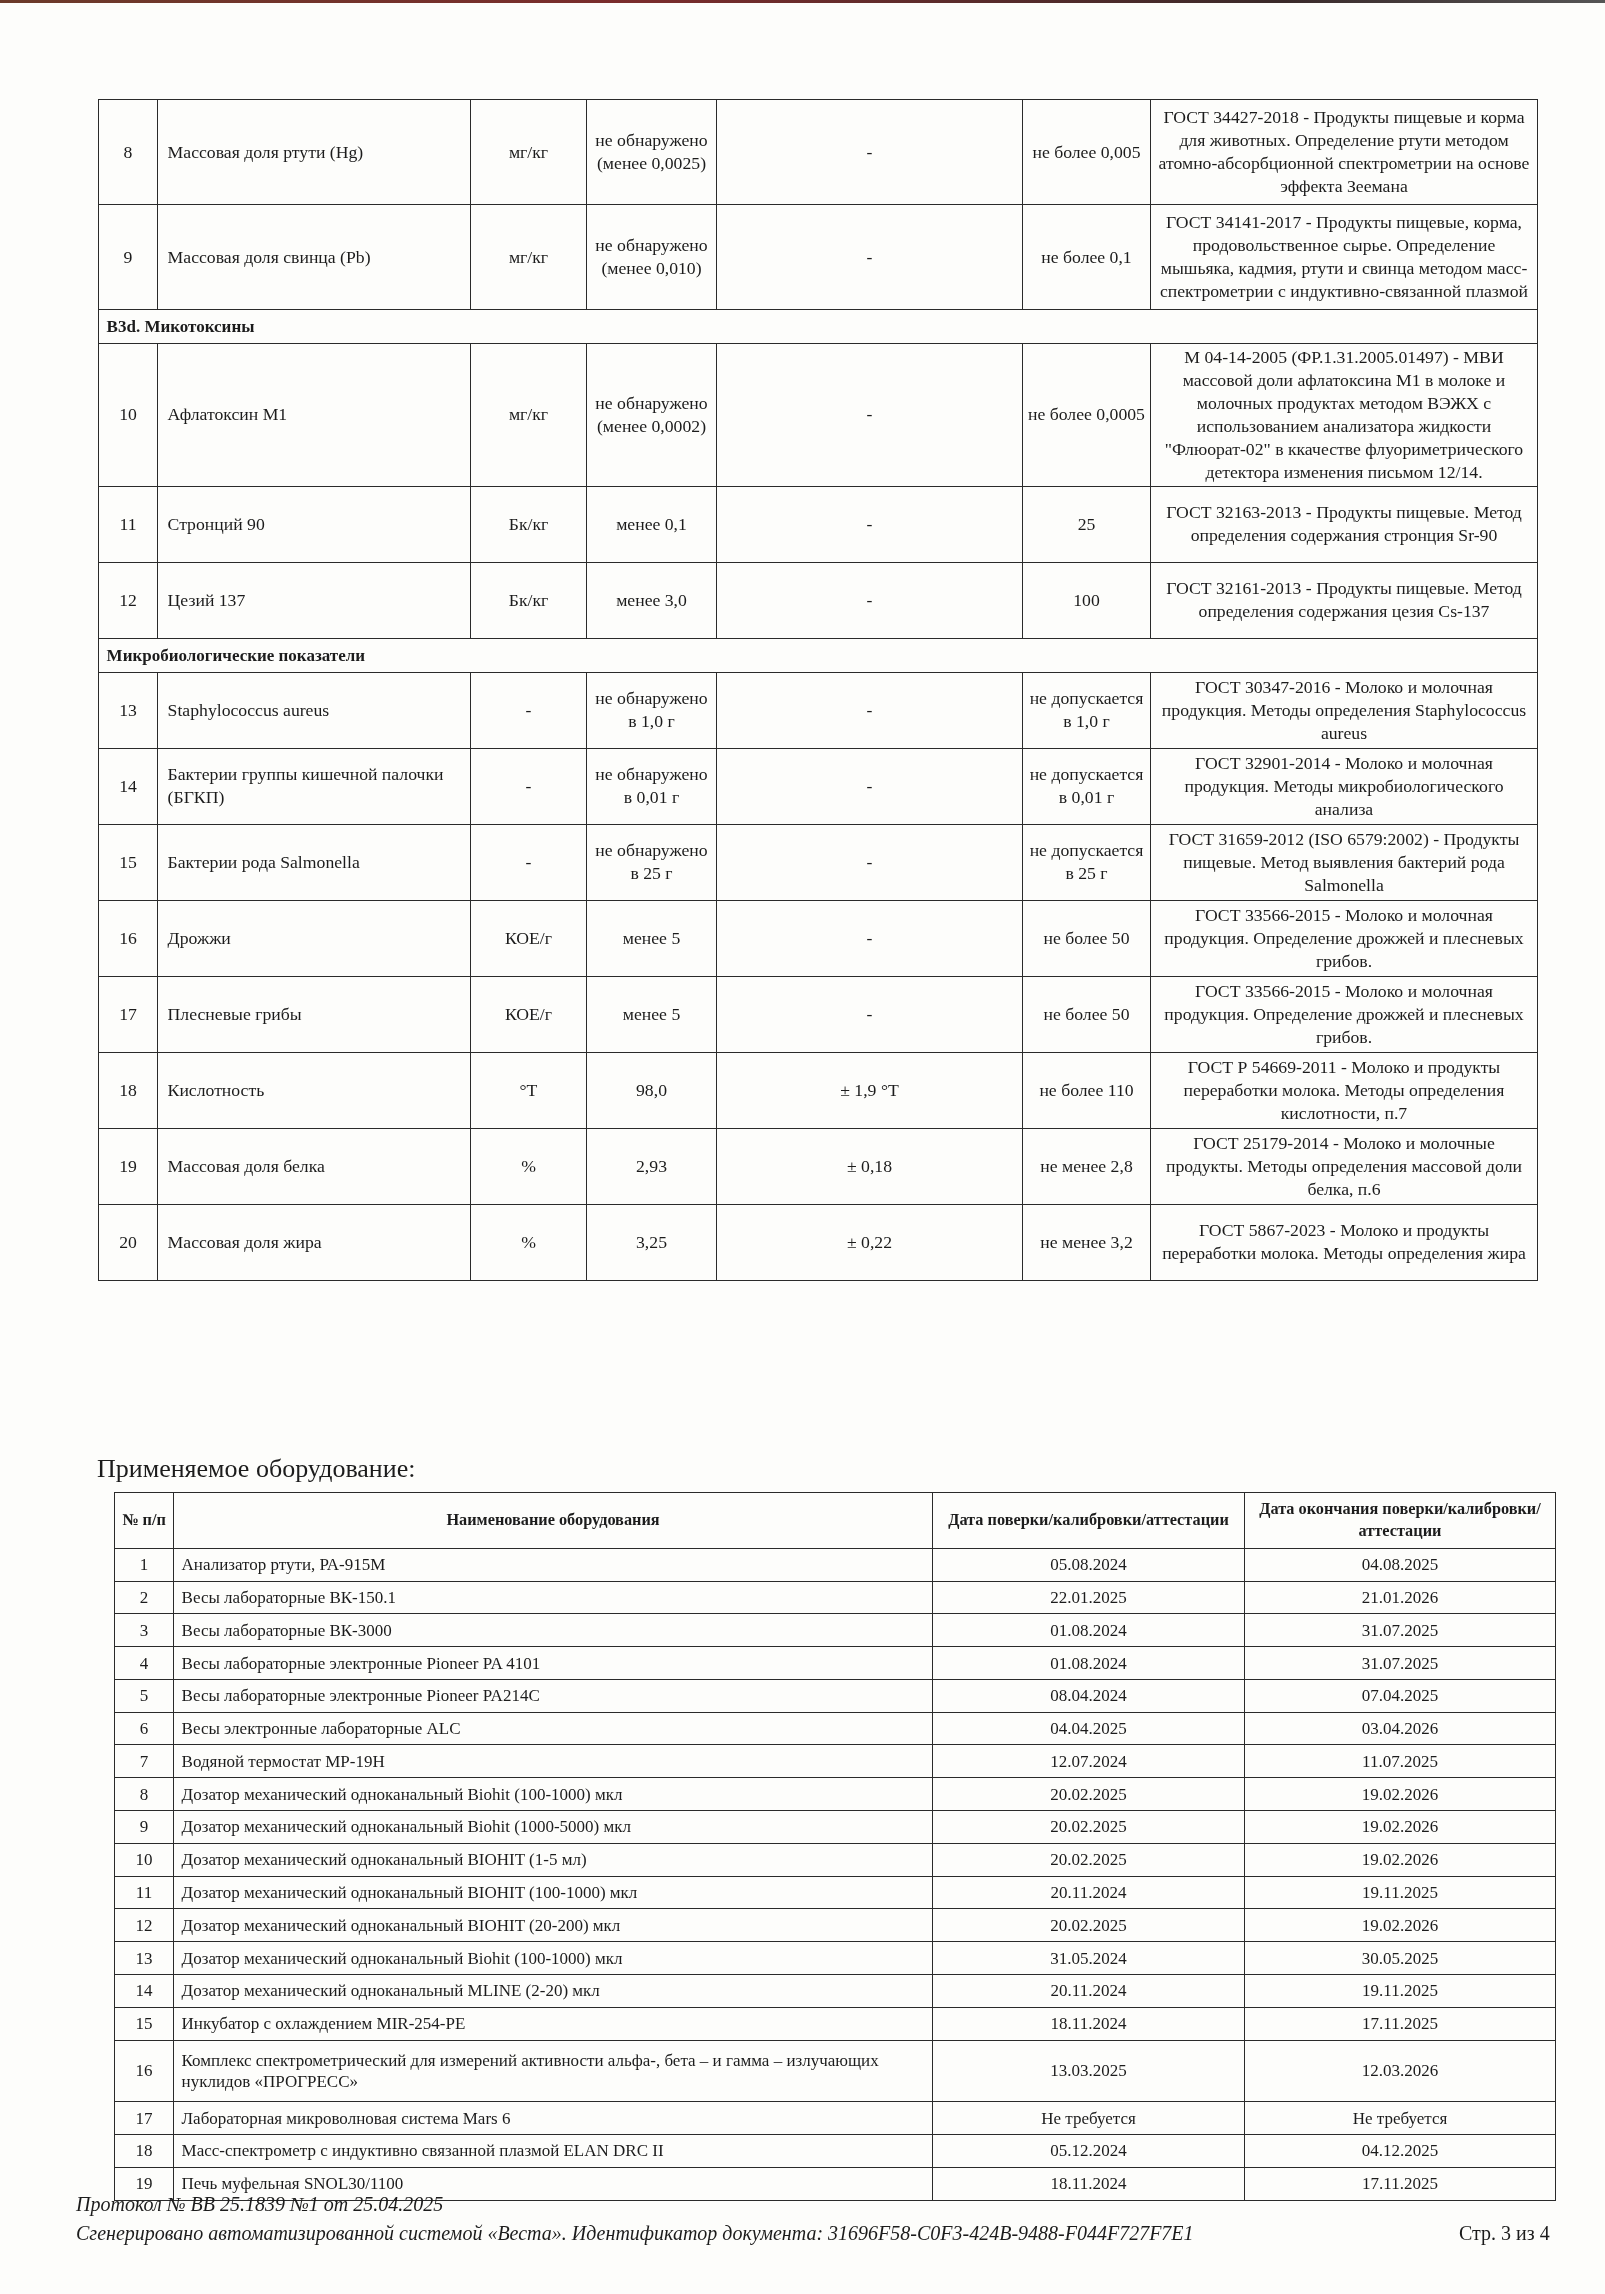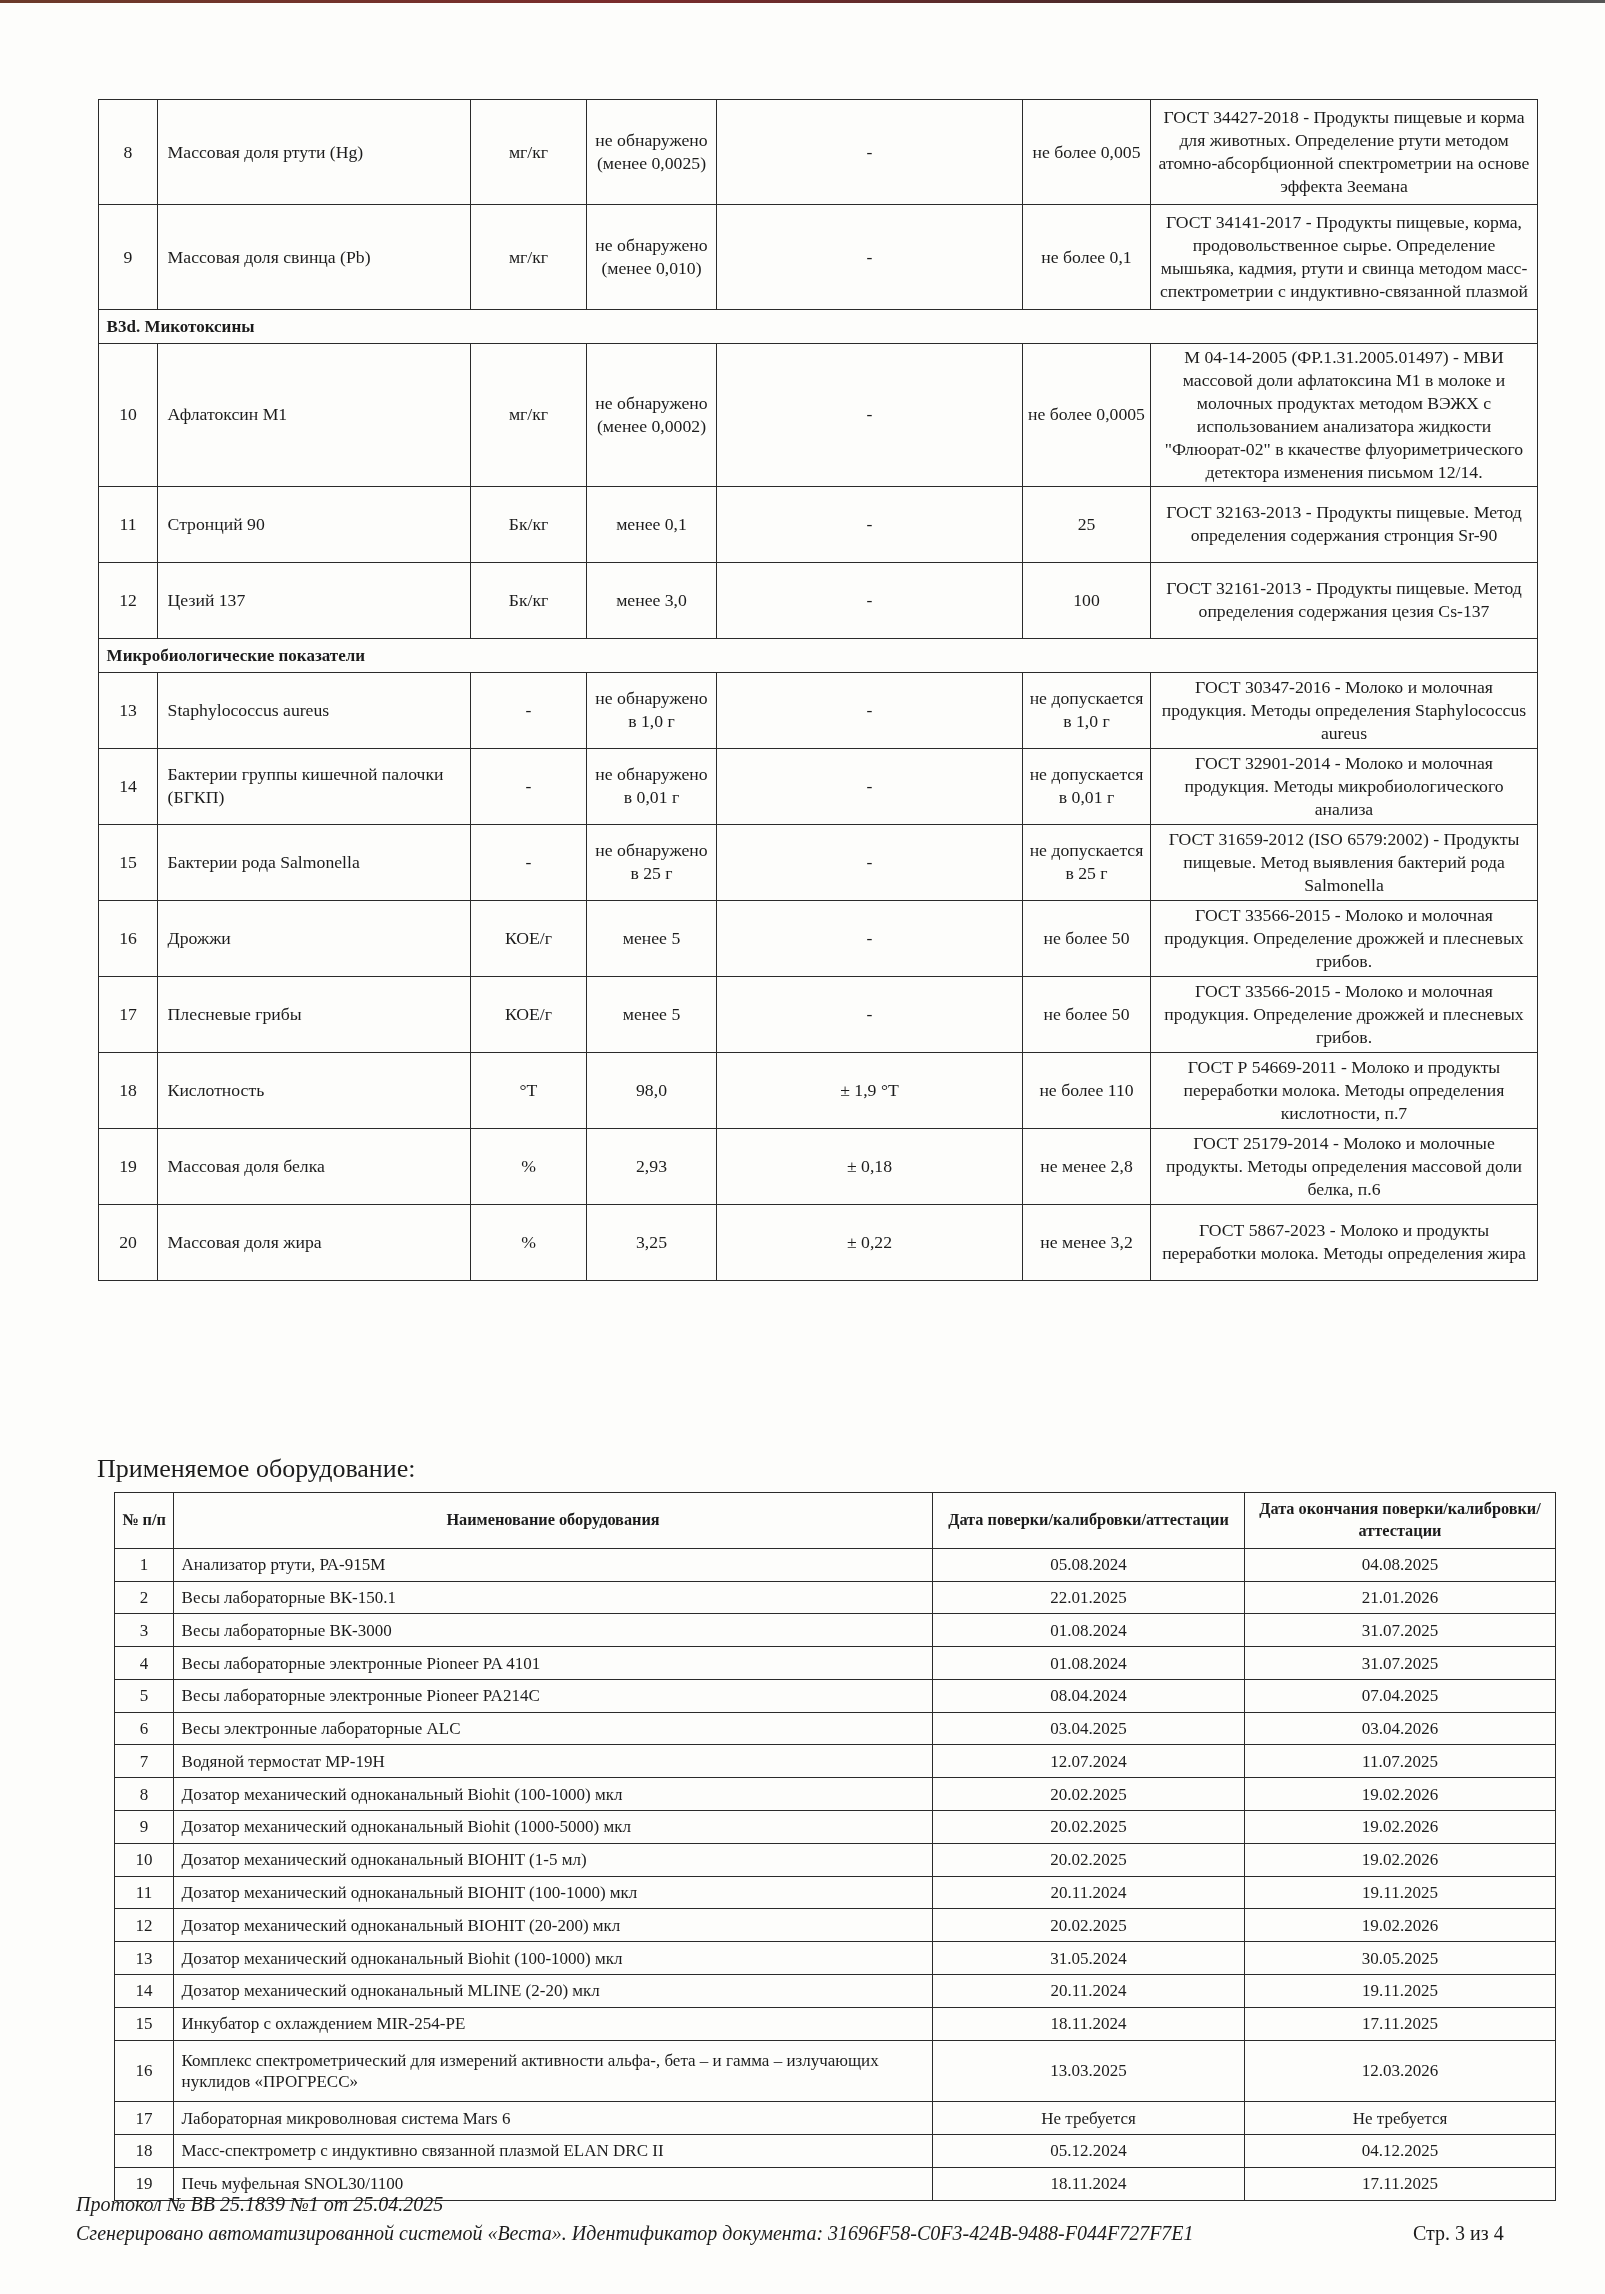--- a/index.html
+++ b/index.html
@@ -23,21 +23,21 @@
   #equip { left: 114px; top: 1492px; width: 1441px; font-size: 17px; line-height: 21px; }
   #equip th { font-weight: bold; font-size: 16.3px; text-align: center; height: 51px; line-height: 22px; }
   #equip td { height: 28px; }
   #equip td.c { text-align: center; }
   #equip td.l { text-align: left; padding-left: 7.6px; }
   #equip tr.tall td { height: 57px; }
 
   .footer { position: absolute; left: 76px; font-size: 20px; font-style: italic; }
   #footer-protocol { top: 2193px; }
   #footer-generated { top: 2222px; }
-  #footer-page { position: absolute; left: 1413px; top: 2222px; font-size: 20px; }
+  #footer-page { position: absolute; left: 1459px; top: 2222px; font-size: 20px; }
 </style>
 </head>
 <body>
 
 <div class="topline"></div>
 
 <table id="results">
   <colgroup>
     <col style="width:59px">
       <col style="width:313px">
@@ -218,21 +218,21 @@
       </tr>
       <tr>
         <td class="c">5</td>
         <td class="l">Весы лабораторные электронные Pioneer PA214C</td>
         <td class="c">08.04.2024</td>
         <td class="c">07.04.2025</td>
       </tr>
       <tr>
         <td class="c">6</td>
         <td class="l">Весы электронные лабораторные ALC</td>
-        <td class="c">03.04.2025</td>
+        <td class="c">04.04.2025</td>
         <td class="c">03.04.2026</td>
       </tr>
       <tr>
         <td class="c">7</td>
         <td class="l">Водяной термостат МР-19Н</td>
         <td class="c">12.07.2024</td>
         <td class="c">11.07.2025</td>
       </tr>
       <tr>
         <td class="c">8</td>

